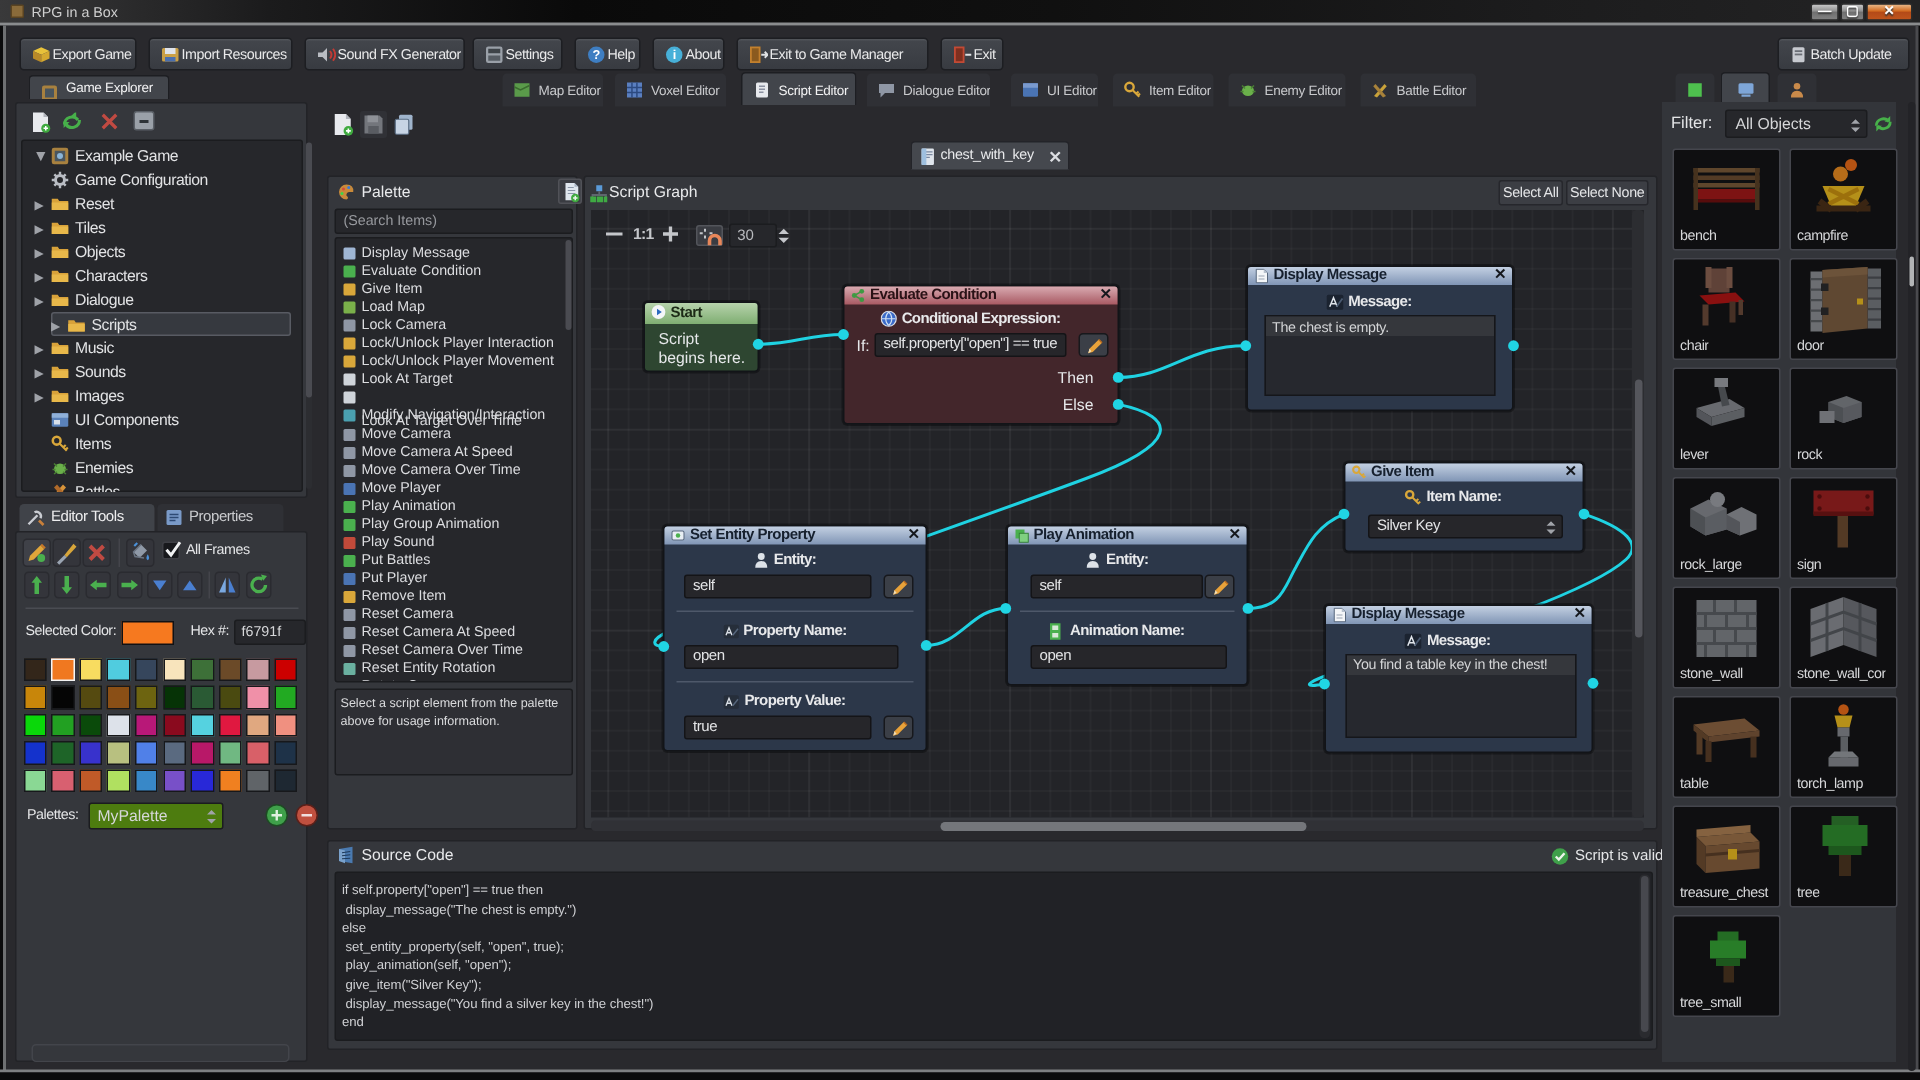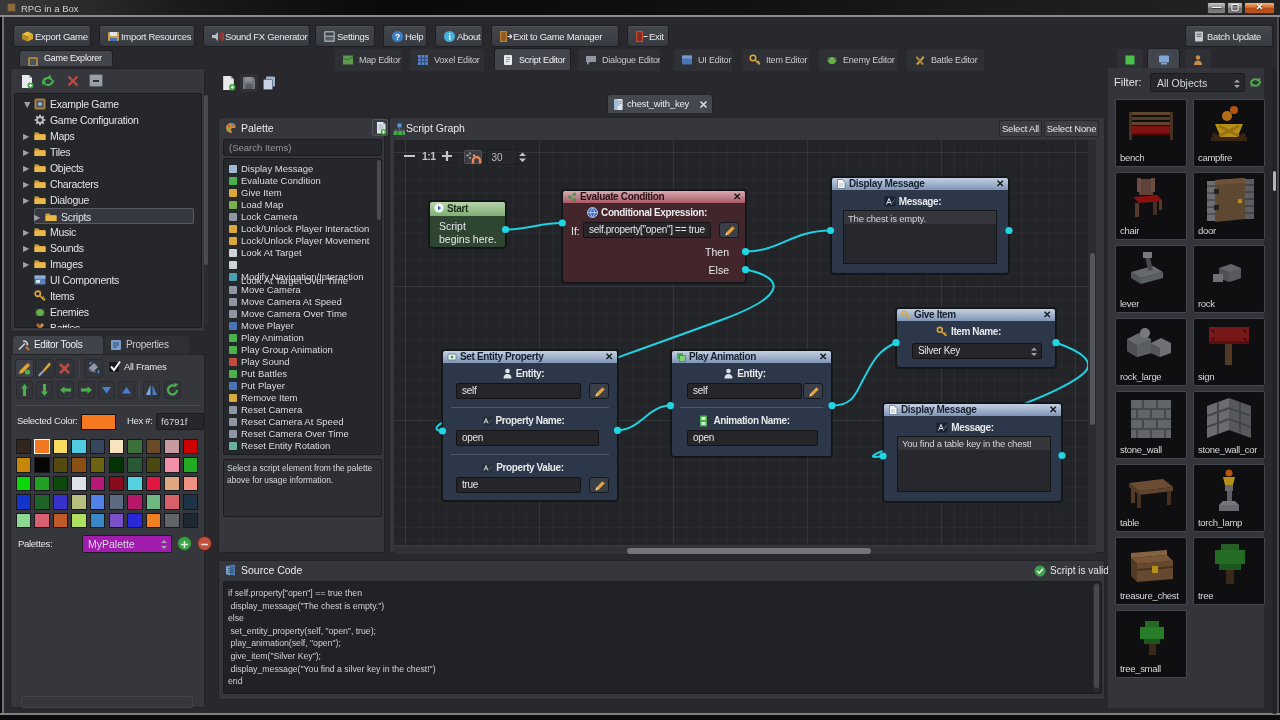--- a/index.html
+++ b/index.html
@@ -211,21 +211,21 @@
             </g>
           </svg>
           <span class="lbl" style="left:36px">Game Configuration</span>
         </div>
       <div class="trow" style="top:33px">
           <span class="lbl" style="left:9px;color:#9fa2a8;font-size:8px;top:1px">▶</span>
           <svg class="abs folder" style="left:20px;top:2px" width="12" height="12" viewBox="0 0 12 12">
             <path d="M0.5 2.5 h4 l1 1.5 h6 v6 h-11 Z" fill="#d8a23a"></path>
             <path d="M0.5 5 h11 v5 h-11 Z" fill="#e8b84a"></path>
           </svg>
-          <span class="lbl" style="left:36px">Maps</span>
+          <span class="lbl" style="left:36px">Reset</span>
         </div>
       <div class="trow" style="top:49px">
           <span class="lbl" style="left:9px;color:#9fa2a8;font-size:8px;top:1px">▶</span>
           <svg class="abs folder" style="left:20px;top:2px" width="12" height="12" viewBox="0 0 12 12">
             <path d="M0.5 2.5 h4 l1 1.5 h6 v6 h-11 Z" fill="#d8a23a"></path>
             <path d="M0.5 5 h11 v5 h-11 Z" fill="#e8b84a"></path>
           </svg>
           <span class="lbl" style="left:36px">Tiles</span>
         </div>
       <div class="trow" style="top:65px">
@@ -434,21 +434,21 @@
         <div class="swatch" style="left:55.8px;top:74.4px;background:#b0e060;border:1px solid #17181b;width:15.5px;height:15.5px"></div>
         <div class="swatch" style="left:74.4px;top:74.4px;background:#3888c8;border:1px solid #17181b;width:15.5px;height:15.5px"></div>
         <div class="swatch" style="left:93.0px;top:74.4px;background:#7850c8;border:1px solid #17181b;width:15.5px;height:15.5px"></div>
         <div class="swatch" style="left:111.6px;top:74.4px;background:#2828d8;border:1px solid #17181b;width:15.5px;height:15.5px"></div>
         <div class="swatch" style="left:130.2px;top:74.4px;background:#f08020;border:1px solid #17181b;width:15.5px;height:15.5px"></div>
         <div class="swatch" style="left:148.8px;top:74.4px;background:#606468;border:1px solid #17181b;width:15.5px;height:15.5px"></div>
         <div class="swatch" style="left:167.4px;top:74.4px;background:#1e2832;border:1px solid #17181b;width:15.5px;height:15.5px"></div>
       </div>
 
     <span class="abs" style="left:7px;top:183px;font-size:9.5px;letter-spacing:-0.3px;color:#e4e5e7">Palettes:</span>
-    <div class="abs" style="left:71px;top:180px;width:90px;height:18px;background:#a21caf;border:1px solid #1b1c1f;border-radius:2px;font-size:10.5px;color:#d6d7d9;line-height:17px;padding-left:5px">MyPalette<svg style="position:absolute;right:3px;top:3px" width="8" height="11" viewBox="0 0 8 11">
+    <div class="abs" style="left:48px;top:180px;width:90px;height:18px;background:#4d7c0f;border:1px solid #1b1c1f;border-radius:2px;font-size:10.5px;color:#d6d7d9;line-height:17px;padding-left:5px">MyPalette<svg style="position:absolute;right:3px;top:3px" width="8" height="11" viewBox="0 0 8 11">
           <path d="M1 4 L4 1 7 4 Z M1 7 L4 10 7 7 Z" fill="#a0a3a9"></path>
         </svg></div>
     <div class="abs" style="left:166px;top:181px;width:15px;height:15px;border-radius:50%;background:#3fa04a;border:1px solid #1e4a24"><svg width="13" height="13" viewBox="0 0 13 13">
           <path d="M6.5 3 v7 M3 6.5 h7" stroke="#dff0e0" stroke-width="1.6"></path>
         </svg></div>
     <div class="abs" style="left:186px;top:181px;width:15px;height:15px;border-radius:50%;background:#c0503f;border:1px solid #5a201a"><svg width="13" height="13" viewBox="0 0 13 13">
           <path d="M3 6.5 h7" stroke="#f0dede" stroke-width="1.6"></path>
         </svg></div>
     <div class="abs" style="left:10px;top:341px;width:172px;height:12px;border:1px solid #43454b;border-radius:3px"></div>
   </div>

